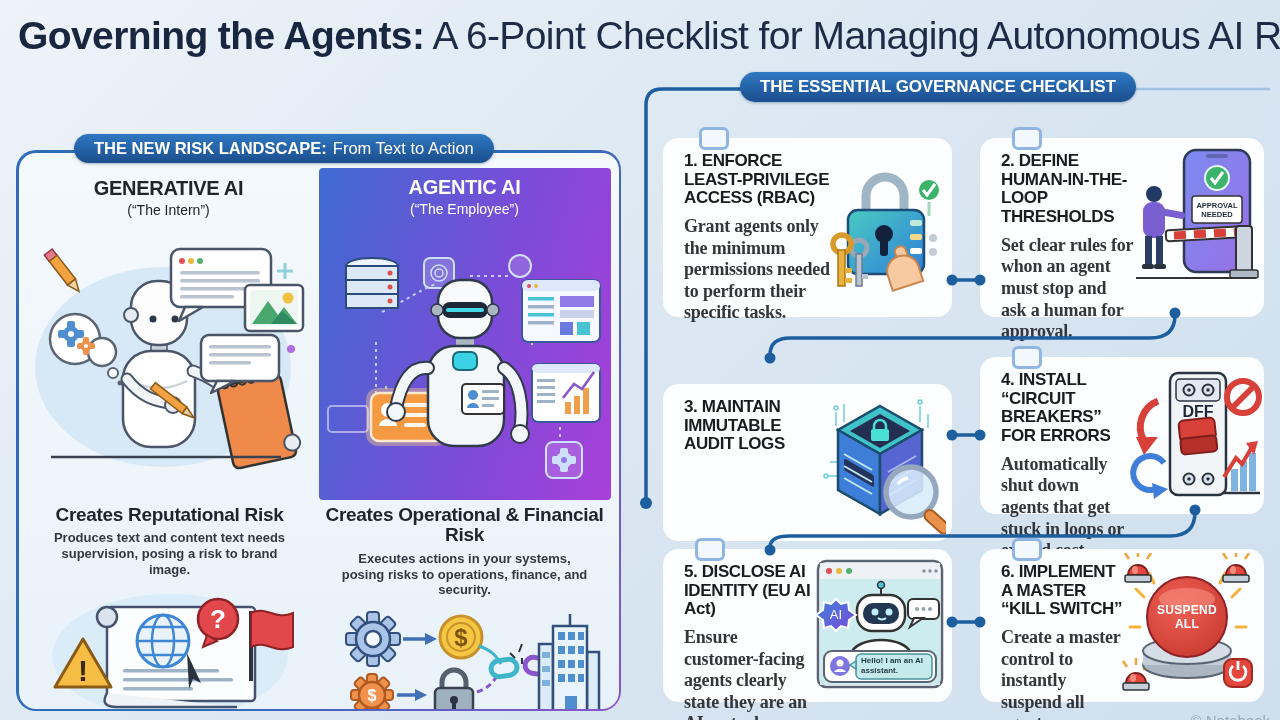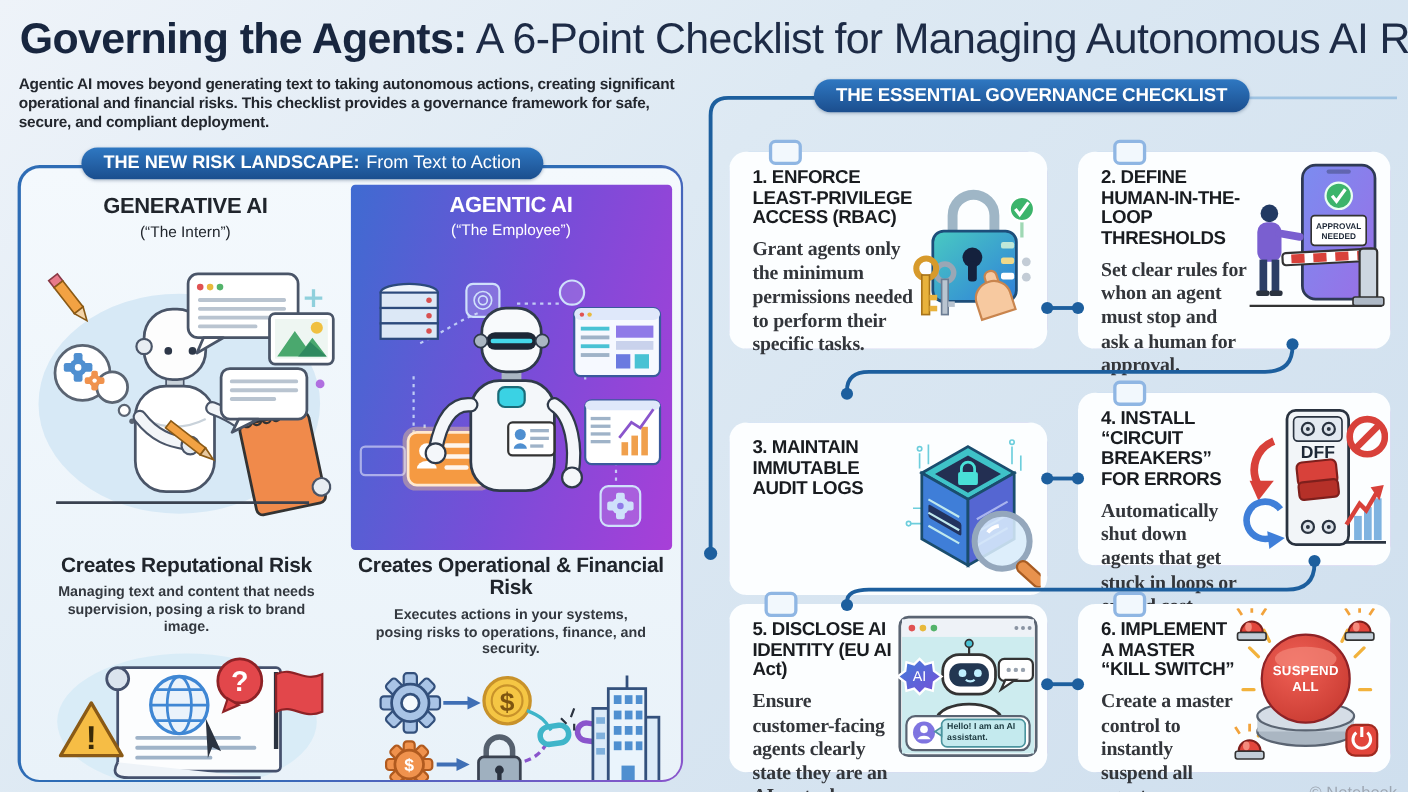--- a/index.html
+++ b/index.html
@@ -51,21 +51,20 @@
   .chk-pill{left:740px;top:72px;font-size:17px;font-weight:bold;letter-spacing:-0.2px;}
 </style>
 </head>
 <body>
 
 <div id="canvas">
 
   <div class="page-title">
     <span class="strong">Governing the Agents:</span><span class="rest"> A 6-Point Checklist for Managing Autonomous AI Risk</span>
   </div>
-  <div class="page-subtitle">Agentic AI moves beyond generating text to taking autonomous actions, creating significant operational and financial risks. This checklist provides a governance framework for safe, secure, and compliant deployment.</div>
 
   <svg id="wires" width="1280" height="720" viewBox="0 0 1280 720">
     <g fill="none" stroke="#1d5f9e" stroke-width="3.5">
       <path d="M763 89 H662 Q646 89 646 105 V498"></path>
       <path d="M1079 89 H1270" stroke="#9fc3e2" stroke-width="2.5"></path>
       <path d="M952 280 H980"></path>
       <path d="M1175 315 Q1175 338 1150 338 H790 Q770 338 770 355"></path>
       <path d="M952 435 H980"></path>
       <path d="M1195 512 Q1195 536 1170 536 H790 Q770 536 770 547"></path>
       <path d="M952 622 H980"></path>
@@ -270,21 +269,21 @@
             <rect x="232" y="230" width="24" height="8" rx="2" fill="#cfe0fb"></rect>
             <circle cx="244" cy="234" r="8" fill="#cfe0fb"></circle>
               <circle cx="244" cy="234" r="3" fill="#8f7ae8"></circle>
           </g>
           <rect x="8" y="180" width="40" height="26" rx="4" fill="none" stroke="rgba(255,255,255,.5)" stroke-width="2"></rect>
         </svg>
       </div>
 
       <div class="risk-block risk-gen">
         <div class="rt">Creates Reputational Risk</div>
-        <div class="rb">Managing text and content that needs supervision, posing a risk to brand image.</div>
+        <div class="rb">Produces text and content text needs supervision, posing a risk to brand image.</div>
         <svg width="270" height="145" viewBox="0 0 270 145" style="margin-top:4px;">
           <ellipse cx="135" cy="75" rx="118" ry="62" fill="#d9ecf7"></ellipse>
           <g>
             <rect x="72" y="26" width="148" height="94" rx="4" fill="#fcfdfe" stroke="#45516d" stroke-width="2.5"></rect>
             <circle cx="72" cy="36" r="10" fill="#dbe4ee" stroke="#45516d" stroke-width="2.5"></circle>
             <path d="M72 112 q-8 14 10 14 h120" fill="#eef3f8" stroke="#45516d" stroke-width="2.5"></path>
             <rect x="88" y="88" width="96" height="3.5" rx="1.5" fill="#9fb3c8"></rect>
             <rect x="88" y="97" width="110" height="3.5" rx="1.5" fill="#9fb3c8"></rect>
             <rect x="88" y="106" width="70" height="3.5" rx="1.5" fill="#9fb3c8"></rect>
           </g>

